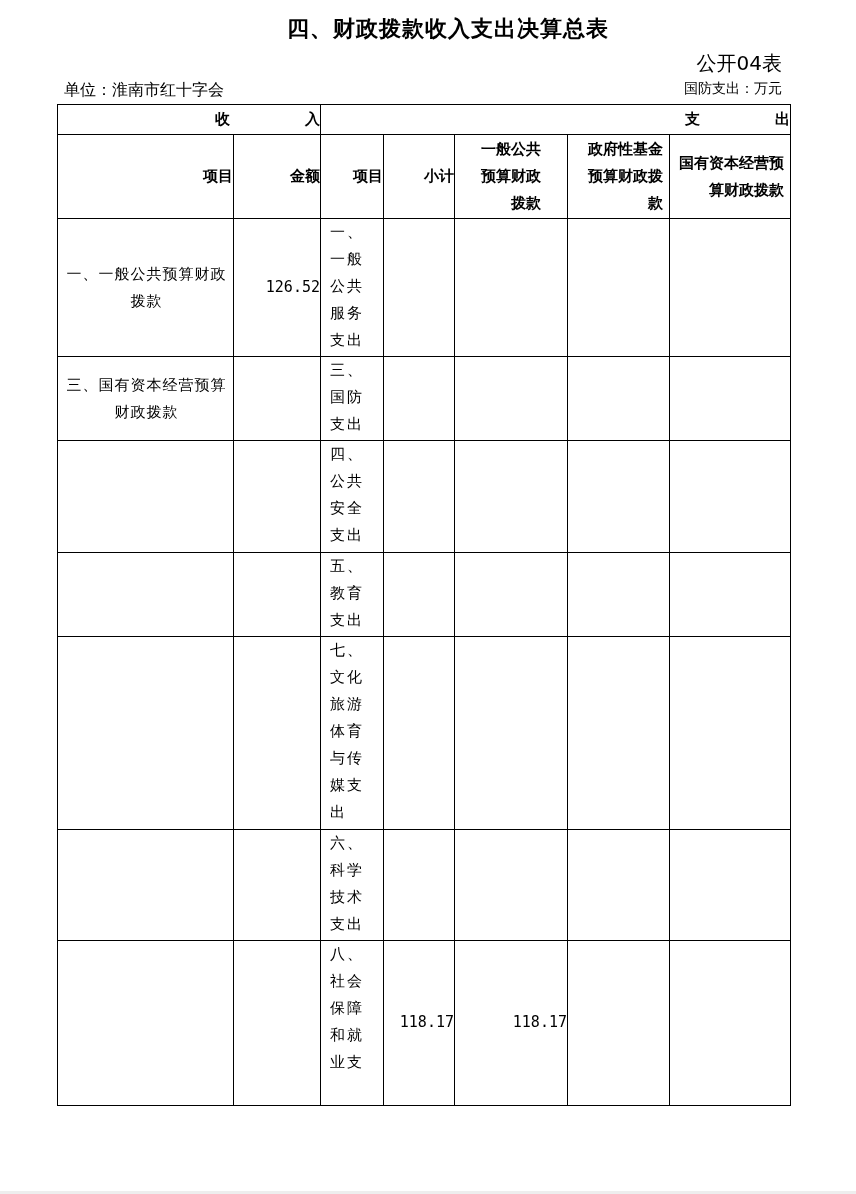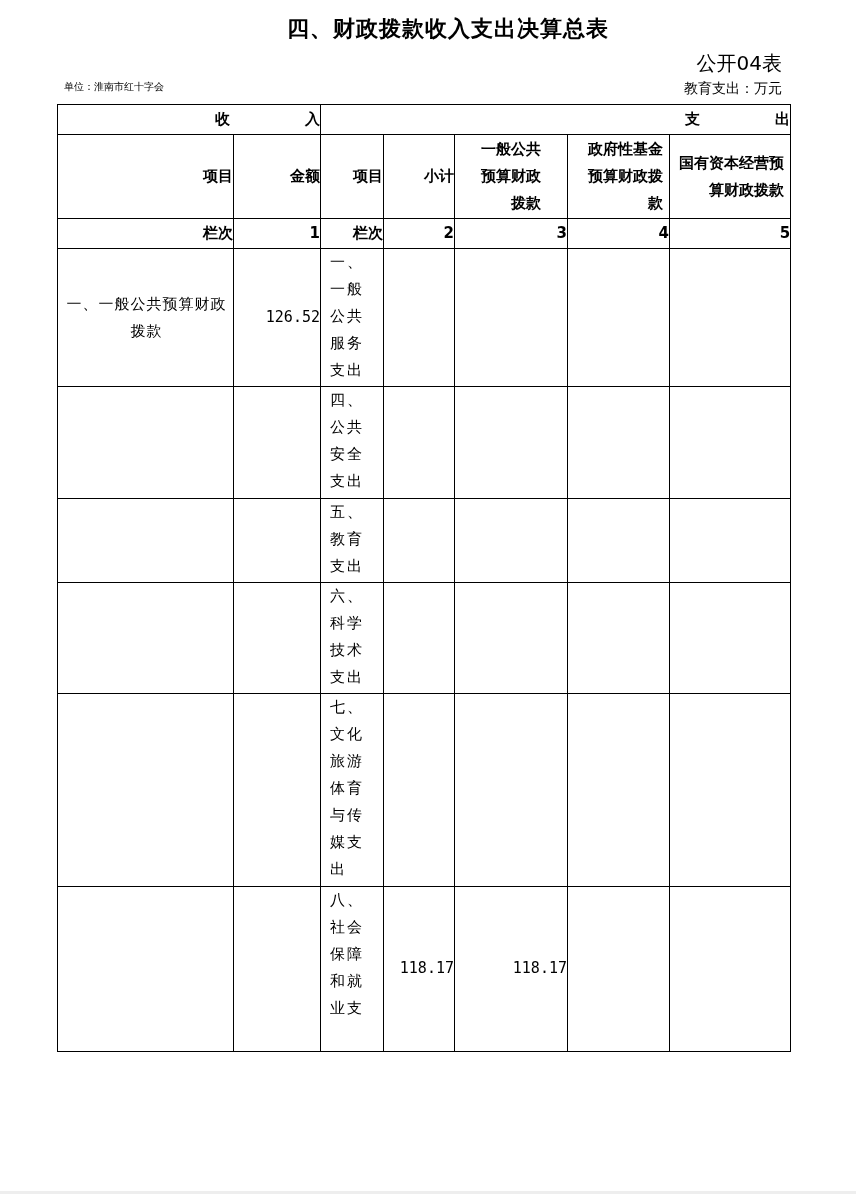--- a/index.html
+++ b/index.html
@@ -6,21 +6,21 @@
   body {
     width: 856px; height: 1194px; position: relative; overflow: hidden;
     font-family: "DejaVu Sans", "Liberation Sans", sans-serif;
     color: #000;
   }
   .title {
     position: absolute; left: 0; width: 896px; top: 14px;
     text-align: center; font-size: 22px; font-weight: bold; letter-spacing: 1px;
   }
   .form-no { position: absolute; right: 74px; top: 50px; font-size: 20px; }
-  .unit-left { position: absolute; left: 64px; top: 80px; font-size: 10px; }
+  .unit-left { position: absolute; left: 64px; top: 80px; font-size: 16px; }
   .unit-right { position: absolute; right: 74px; top: 80px; font-size: 14px; }
   table.sheet {
     position: absolute; left: 57px; top: 104px;
     border-collapse: collapse; table-layout: fixed;
     width: 733px;
   }
   table.sheet td {
     border: 1.5px solid #000; padding: 0; vertical-align: middle;
     font-size: 15px; line-height: 27px;
   }
@@ -32,21 +32,21 @@
   }
   .num { text-align: right; font-family: "DejaVu Sans Mono", "Liberation Mono", monospace; font-size: 15px; }
   .bottom-strip { position: absolute; left: 0; top: 1191px; width: 856px; height: 3px; background: #eeeeee; }
 </style>
 </head>
 <body>
 
 <div class="title">四、财政拨款收入支出决算总表</div>
 <div class="form-no">公开04表</div>
 <div class="unit-left">单位：淮南市红十字会</div>
-<div class="unit-right">教育支出：万元</div>
+<div class="unit-right">国防支出：万元</div>
 
 <table class="sheet">
   <colgroup>
     <col style="width:176px">
     <col style="width:87px">
     <col style="width:63px">
     <col style="width:71px">
     <col style="width:113px">
     <col style="width:102px">
     <col style="width:121px">
@@ -58,34 +58,34 @@
   </tr>
   <tr style="height:84px">
     <td class="hd">项目</td>
     <td class="hd">金额</td>
     <td class="hd">项目</td>
     <td class="hd">小计</td>
     <td class="hd" style="padding:0 26px">一般公共预算财政拨款</td>
     <td class="hd" style="padding:0 6px">政府性基金预算财政拨款</td>
     <td class="hd" style="padding:0 6px">国有资本经营预算财政拨款</td>
   </tr>
-  <tr style="height:30px">
-    <td class="hd">栏次</td>
-    <td class="hd">1</td>
-    <td class="hd">栏次</td>
-    <td class="hd">2</td>
-    <td class="hd">3</td>
-    <td class="hd">4</td>
-    <td class="hd">5</td>
-  </tr>
 
   <tr style="height:138px">
     <td class="lt">一、一般公共预算财政拨款</td>
     <td class="num">126.52</td>
     <td class="vt">一、一般公共服务支出</td>
+    <td class="num"></td>
+    <td class="num"></td>
+    <td class="num"></td>
+    <td class="num"></td>
+  </tr>
+  <tr style="height:84px">
+    <td class="lt">三、国有资本经营预算财政拨款</td>
+    <td class="num"></td>
+    <td class="vt">三、国防支出</td>
     <td class="num"></td>
     <td class="num"></td>
     <td class="num"></td>
     <td class="num"></td>
   </tr>
   <tr style="height:112px">
     <td class="lt"></td>
     <td class="num"></td>
     <td class="vt">四、公共安全支出</td>
     <td class="num"></td>
@@ -95,33 +95,33 @@
   </tr>
   <tr style="height:84px">
     <td class="lt"></td>
     <td class="num"></td>
     <td class="vt">五、教育支出</td>
     <td class="num"></td>
     <td class="num"></td>
     <td class="num"></td>
     <td class="num"></td>
   </tr>
-  <tr style="height:111px">
+  <tr style="height:193px">
     <td class="lt"></td>
     <td class="num"></td>
-    <td class="vt">六、科学技术支出</td>
+    <td class="vt">七、文化旅游体育与传媒支出</td>
     <td class="num"></td>
     <td class="num"></td>
     <td class="num"></td>
     <td class="num"></td>
   </tr>
-  <tr style="height:193px">
+  <tr style="height:111px">
     <td class="lt"></td>
     <td class="num"></td>
-    <td class="vt">七、文化旅游体育与传媒支出</td>
+    <td class="vt">六、科学技术支出</td>
     <td class="num"></td>
     <td class="num"></td>
     <td class="num"></td>
     <td class="num"></td>
   </tr>
   <tr style="height:165px">
     <td class="lt"></td>
     <td class="num"></td>
     <td class="vt">八、社会保障和就业支</td>
     <td class="num" style="vertical-align:top;padding-top:68px">118.17</td>

